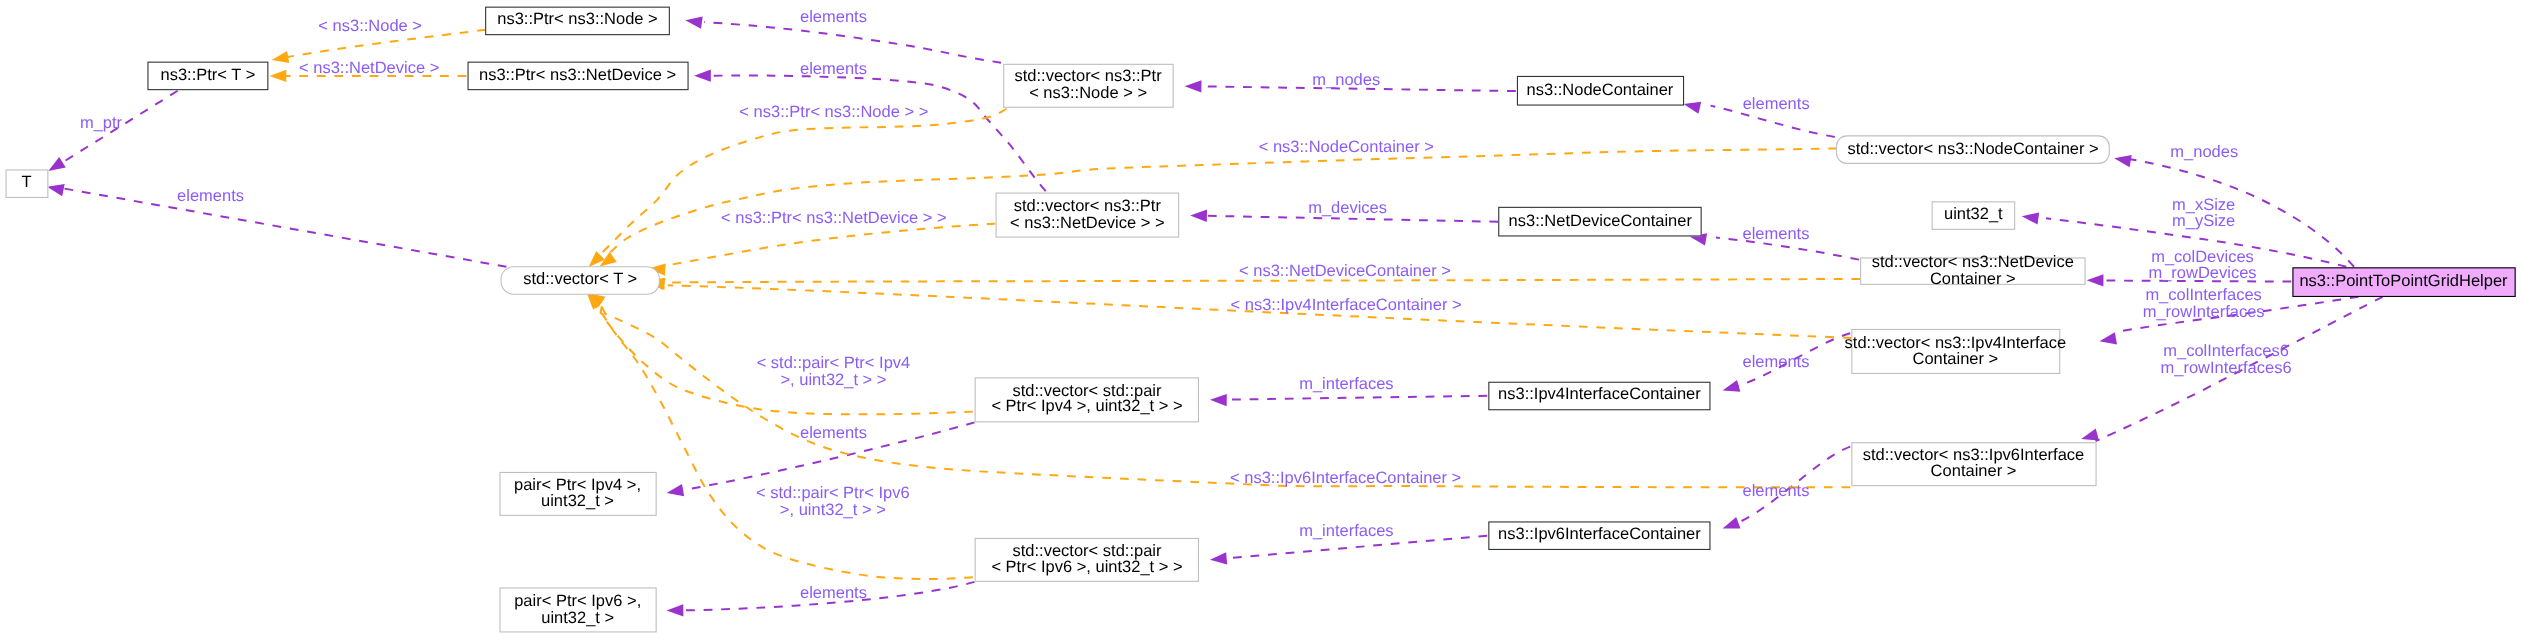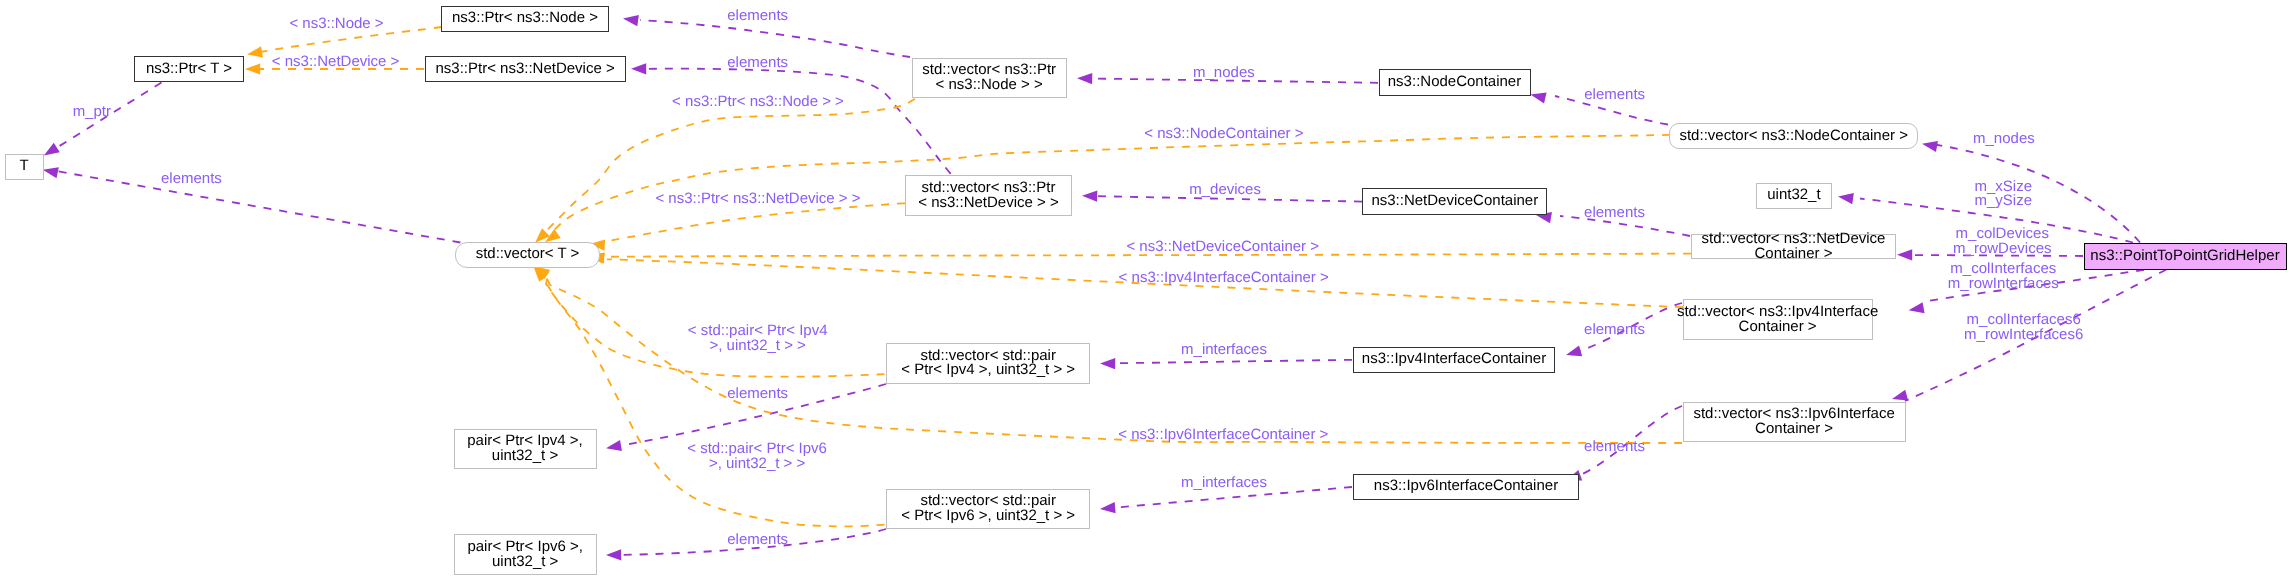--- a/index.html
+++ b/index.html
@@ -150,21 +150,21 @@
       <div class="node dark" style="left: 1362.3px; top: 188.2px; width: 185px; height: 26.6px;"><span>ns3::NetDeviceContainer</span></div>
       <div class="node light" style="left: 1669.2px; top: 123px; width: 249px; height: 26px; border-radius: 10px;"><span>std::vector&lt; ns3::NodeContainer &gt;</span></div>
       <div class="node light" style="left: 1756.2px; top: 182.6px; width: 75.5px; height: 26.3px;"><span>uint32_t</span></div>
       <div class="node light" style="left: 1690.7px; top: 234.1px; width: 205.6px; height: 25px;"><span>std::vector&lt; ns3::NetDevice</span><span>Container &gt;</span></div>
       <div class="node light" style="left: 1682.6px; top: 299.1px; width: 190px; height: 41px;"><span>std::vector&lt; ns3::Ipv4Interface</span><span>Container &gt;</span></div>
       <div class="node light" style="left: 1682.6px; top: 402.1px; width: 223px; height: 40px;"><span>std::vector&lt; ns3::Ipv6Interface</span><span>Container &gt;</span></div>
       <div class="node main" style="left: 2083.5px; top: 242.5px; width: 203px; height: 27.3px;"><span>ns3::PointToPointGridHelper</span></div>
       <div class="node light" style="left: 886.2px; top: 343.1px; width: 204px; height: 40.6px;"><span>std::vector&lt; std::pair</span><span>&lt; Ptr&lt; Ipv4 &gt;, uint32_t &gt; &gt;</span></div>
       <div class="node light" style="left: 886.2px; top: 488.9px; width: 204px; height: 40.3px;"><span>std::vector&lt; std::pair</span><span>&lt; Ptr&lt; Ipv6 &gt;, uint32_t &gt; &gt;</span></div>
       <div class="node dark" style="left: 1353px; top: 346.5px; width: 202px; height: 26.3px;"><span>ns3::Ipv4InterfaceContainer</span></div>
-      <div class="node dark" style="left: 1353px; top: 473.8px; width: 226px; height: 26px; justify-content: center;"><span>ns3::Ipv6InterfaceContainer</span></div>
+      <div class="node dark" style="left: 1353px; top: 473.8px; width: 202px; height: 26px; justify-content: center;"><span>ns3::Ipv6InterfaceContainer</span></div>
       <div class="node light" style="left: 453.5px; top: 429px; width: 143px; height: 40.4px;"><span>pair&lt; Ptr&lt; Ipv4 &gt;,</span><span>uint32_t &gt;</span></div>
       <div class="node light" style="left: 453.7px; top: 534.2px; width: 143px; height: 41px; text-align: center;"><span>pair&lt; Ptr&lt; Ipv6 &gt;,</span><span>uint32_t &gt;</span></div>
     </div>
   <div id="labellayer">
       <div class="elabel" style="left: 336.5px; top: 16.6px;"><div>&lt; ns3::Node &gt;</div></div>
       <div class="elabel" style="left: 335.6px; top: 54.8px;"><div>&lt; ns3::NetDevice &gt;</div></div>
       <div class="elabel" style="left: 757.7px; top: 8.8px;"><div>elements</div></div>
       <div class="elabel" style="left: 757.7px; top: 56px;"><div>elements</div></div>
       <div class="elabel" style="left: 91.8px; top: 105.3px;"><div>m_ptr</div></div>
       <div class="elabel" style="left: 191.4px; top: 171.9px;"><div>elements</div></div>

